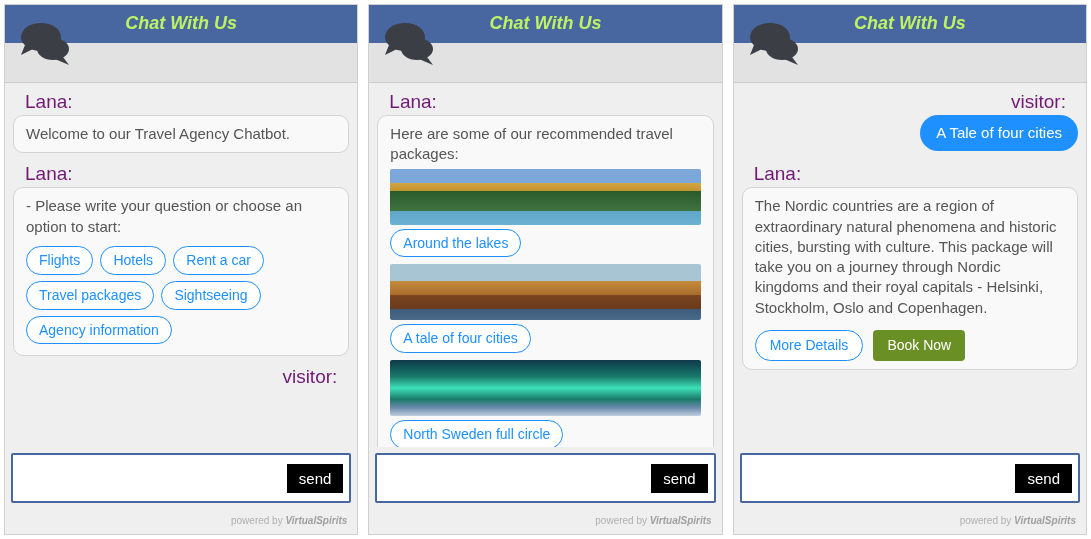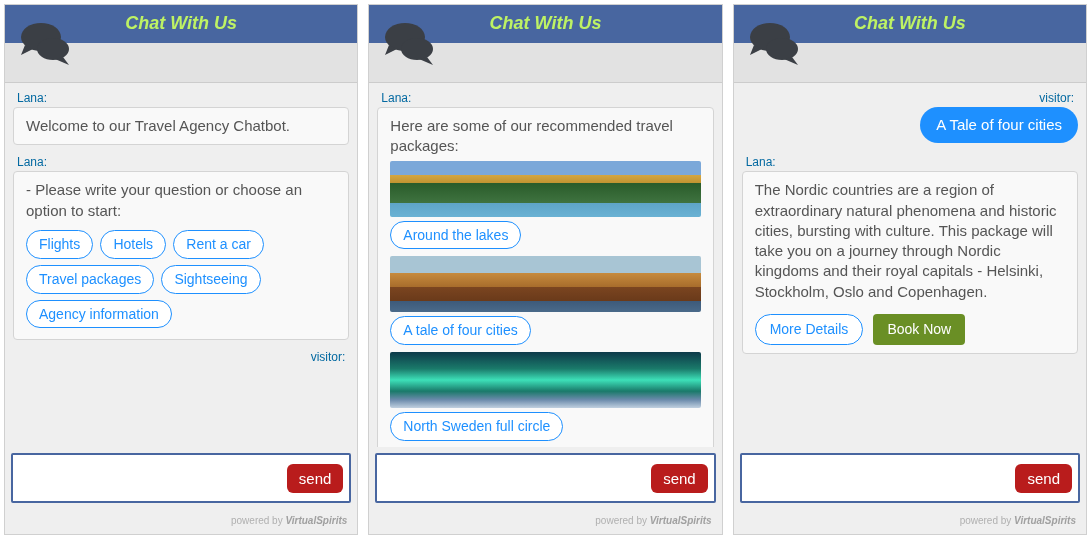--- a/index.html
+++ b/index.html
@@ -46,29 +46,29 @@
     overflow-y: auto;
     padding: 6px 8px 6px 8px;
     background: #efefef;
     position: relative;
   }
   ::-webkit-scrollbar { width: 14px; }
   ::-webkit-scrollbar-track { background: #e2e2e2; }
   ::-webkit-scrollbar-thumb { background: #c2c2c2; border-radius: 2px; }
 
   .msg-label {
-    font-size: 12px;
-    color: #0369a1;
-    margin: 2px 4px;
+    font-size: 19px;
+    color: #701a75;
+    margin: 2px 12px;
   }
   .msg-label.right { text-align: right; }
   .bubble {
     border: 1px solid #d4d4d4;
     background: #f9f9f9;
-    border-radius: 4px;
+    border-radius: 10px;
     padding: 8px 12px;
     font-size: 15px;
     color: #555;
     margin-bottom: 10px;
     line-height: 1.35;
   }
   .bubble.visitor {
     background: #1e90ff;
     color: #fff;
     border: none;
@@ -142,24 +142,24 @@
     padding: 0 6px 0 10px;
   }
   .input-area input {
     flex: 1;
     border: none;
     outline: none;
     font-size: 15px;
     background: transparent;
   }
   .send-btn {
-    background: #b91c1c;
+    background: #000000;
     color: #fff;
     border: none;
-    border-radius: 6px;
+    border-radius: 0;
     padding: 6px 12px;
     font-size: 15px;
     cursor: pointer;
   }
   .footer {
     text-align: right;
     font-size: 10px;
     color: #b0b0b0;
     padding: 6px 10px 8px 0;
   }

